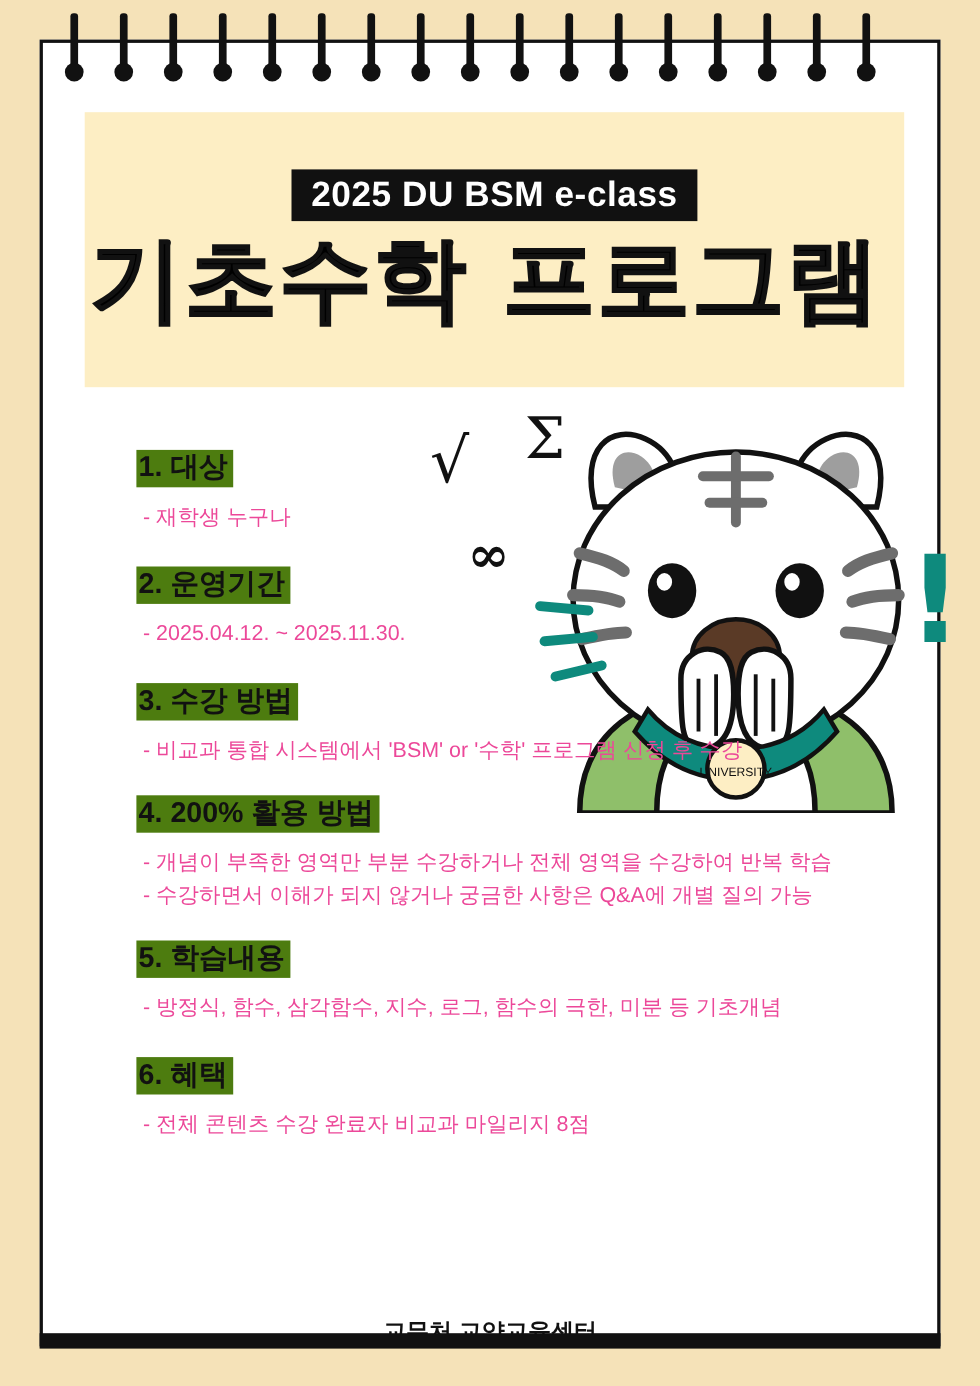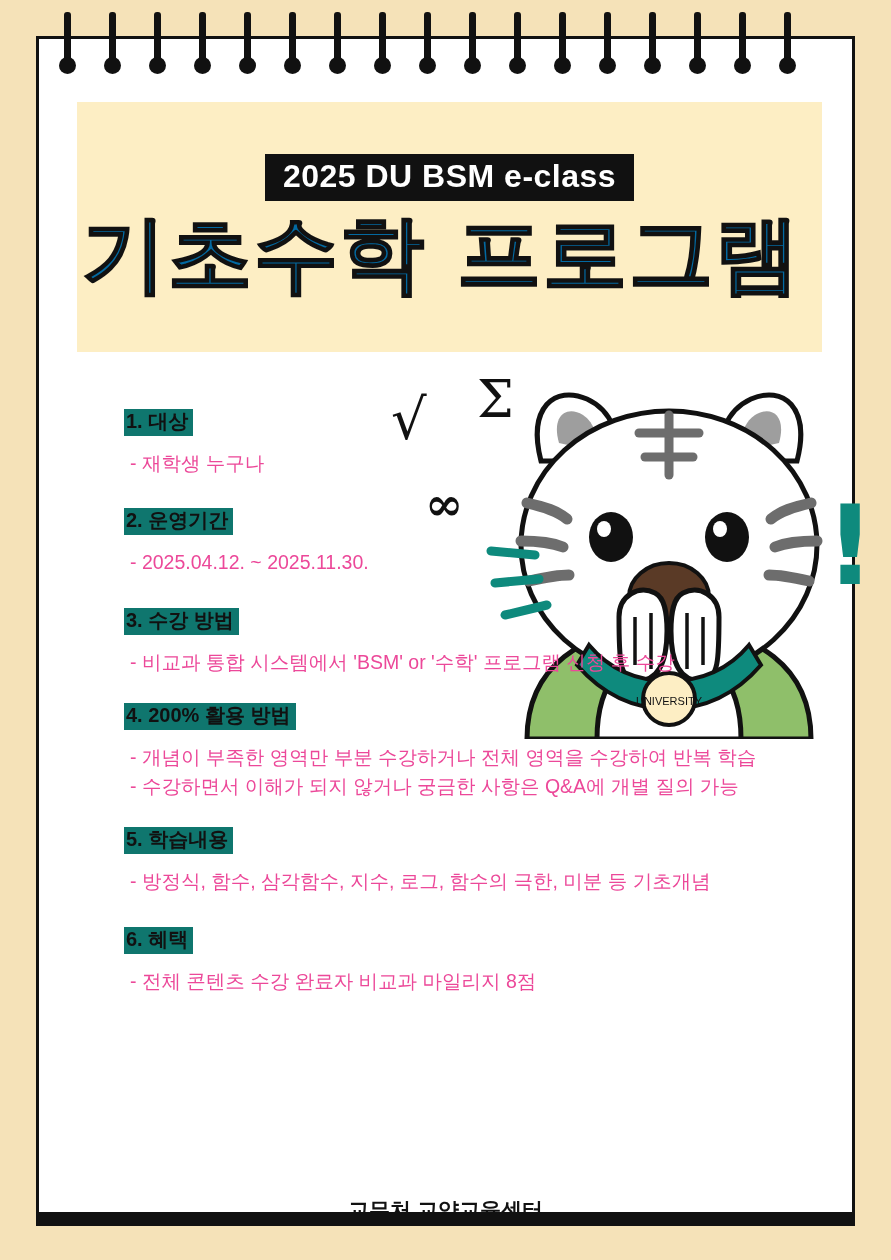--- a/index.html
+++ b/index.html
@@ -92,44 +92,44 @@
     font-family: "Liberation Sans", sans-serif;
   }
   .main-title {
     position: absolute;
     left: 0;
     right: 16px;
     top: 106px;
     text-align: center;
     font-size: 84px;
     font-weight: 900;
-    color: #0369a1;
+    color: #000000;
     letter-spacing: 2px;
     line-height: 1.1;
     font-family: "DejaVu Sans", sans-serif;
     -webkit-text-stroke: 2px #111;
   }
 
   
   .content {
     position: absolute;
     left: 85px;
     top: 370px;
     width: 730px;
   }
   .sec {
     position: relative;
     z-index: 4;
   }
   .sec-head {
-    font-size: 20px;
+    font-size: 26px;
     font-weight: 800;
     color: #111;
     display: inline-block;
-    background: #0f766e;
+    background: #4d7c0f;
     padding: 1px 5px 3px 2px;
     line-height: 1.15;
     margin: 0;
   }
   .sec-body {
     font-size: 19.5px;
     color: #ec4899;
     font-weight: 500;
     line-height: 1.5;
     margin: 13px 0 0 6px;

